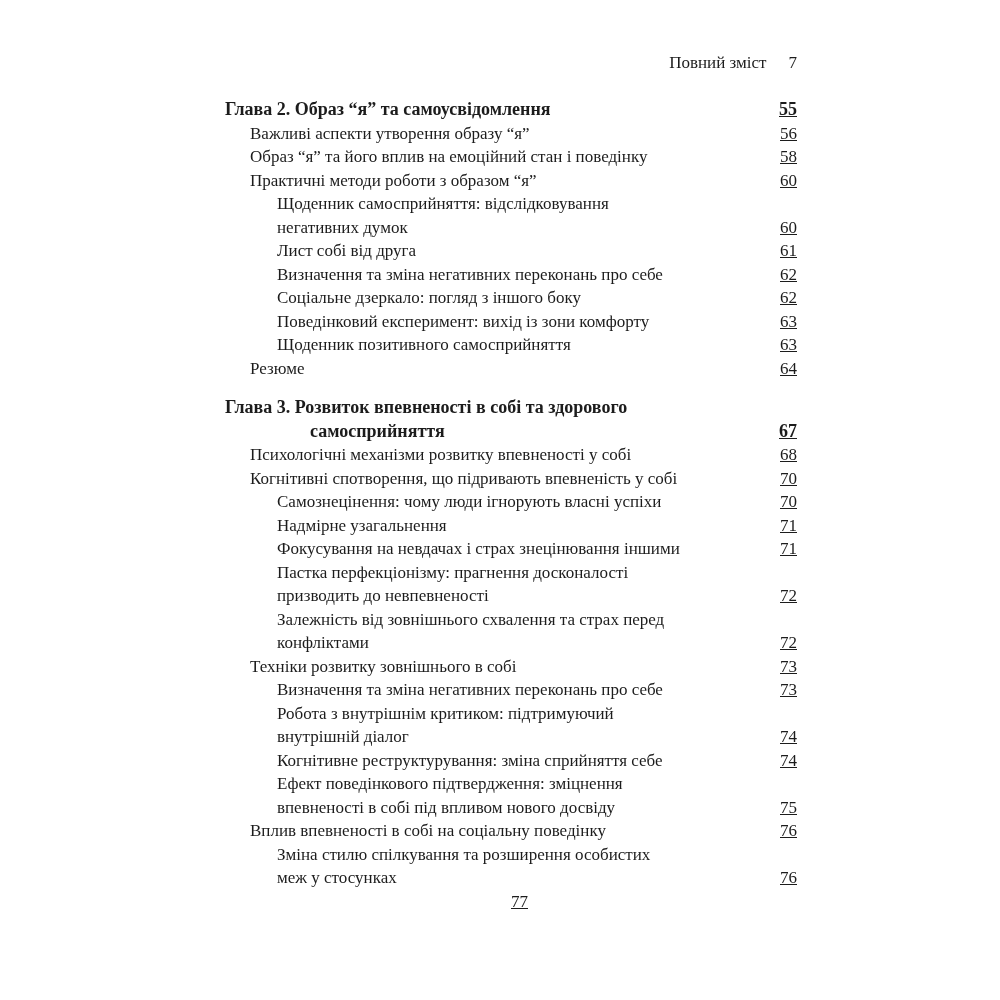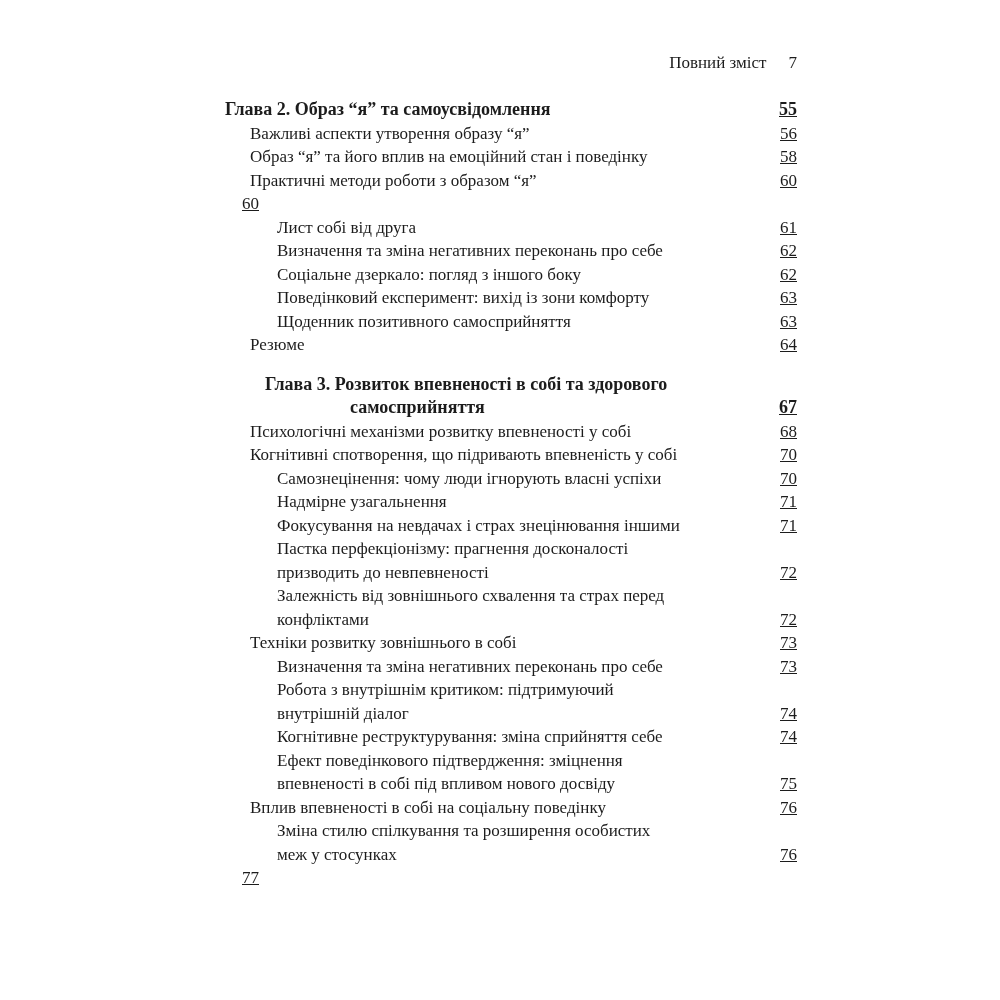--- a/index.html
+++ b/index.html
@@ -31,28 +31,29 @@
     margin-bottom: 24px;
   }
   .running-header .rh-title {
     margin-right: 22px;
   }
   .toc-row {
     display: flex;
     align-items: flex-end;
     font-size: 17px;
     line-height: 23.5px;
+    justify-content: center;
   }
   .toc-row.lvl0 {
     font-weight: 700;
     font-size: 18px;
   }
   .toc-row.lvl1 .toc-text { margin-left: 25px; }
   .toc-row.lvl2 .toc-text { margin-left: 52px; }
-  .toc-row.chapter-gap { margin-top: 16px; margin-left: 40px; }
+  .toc-row.chapter-gap { margin-top: 16px; }
   .toc-text { flex: 1 1 auto; }
   .toc-page {
     flex: 0 0 auto;
     margin-left: 12px;
     text-align: right;
     min-width: 22px;
     text-decoration: underline;
   }
 </style>
 </head>
@@ -85,20 +86,24 @@
           </div>
           <span class="toc-page">58</span>
         </div>
         <div class="toc-row lvl1">
           <div class="toc-text">
             <div>Практичні методи роботи з образом “я”</div>
           </div>
           <span class="toc-page">60</span>
         </div>
         <div class="toc-row lvl2">
+          <div class="toc-text">
+            <div>Щоденник самосприйняття: відслідковування</div>
+            <div>негативних думок</div>
+          </div>
           <span class="toc-page">60</span>
         </div>
         <div class="toc-row lvl2">
           <div class="toc-text">
             <div>Лист собі від друга</div>
           </div>
           <span class="toc-page">61</span>
         </div>
         <div class="toc-row lvl2">
           <div class="toc-text">

